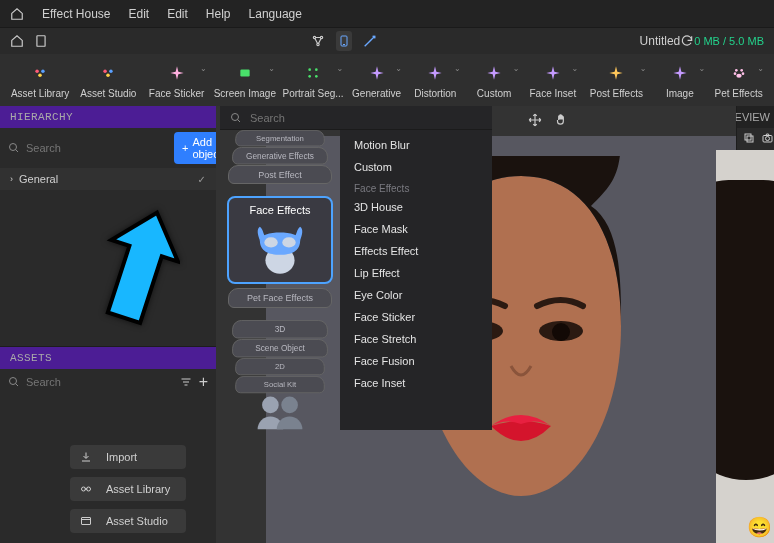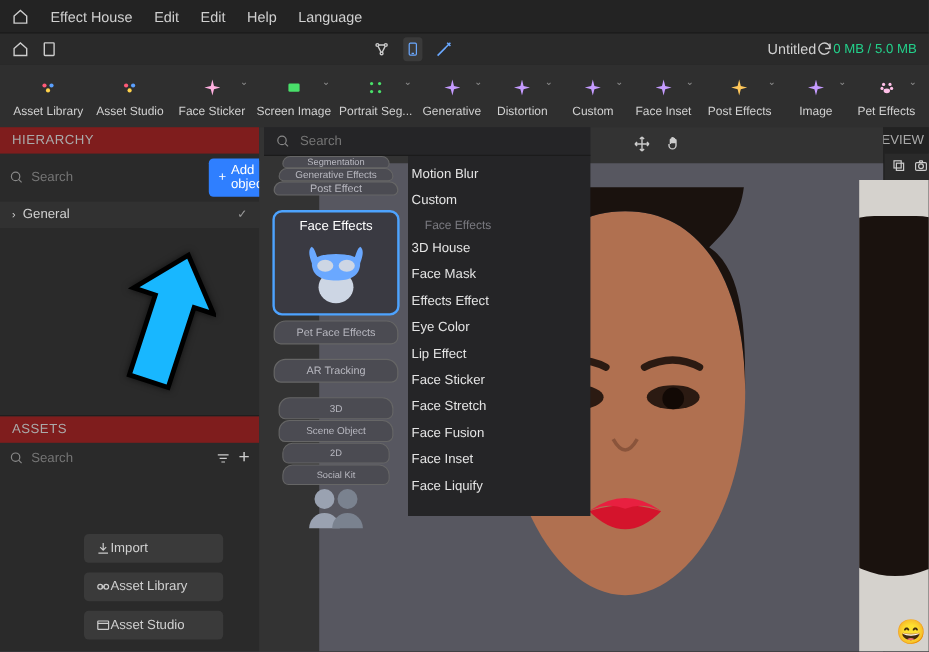--- a/index.html
+++ b/index.html
@@ -21,35 +21,35 @@
   .rb-item.wide { width: 72px; }
   .rb-ico { width:22px; height:22px; display:flex; align-items:center; justify-content:center; }
   .rb-label { font-size:10px; color:#d0d0d0; white-space:nowrap; }
   .rb-caret { position:absolute; top:6px; right:4px; font-size:8px; color:#888; }
   
   .cols { display:flex; height: calc(543px - 28px - 26px - 52px); }
   .left-panel { width: 216px; background:#2a2a2a; display:flex; flex-direction:column; }
   .mid-panel { flex:1; background:#333; position:relative; overflow:hidden;}
   .right-panel { width: 38px; background:#2a2a2a; border-left:1px solid #1d1d1d; }
   
-  .panel-head { height:22px; background:#7f1d1d; font-size:11px; color:#aaa; padding:0 10px; display:flex; align-items:center; letter-spacing:.4px; }
+  .panel-head { height:22px; background:#4c1d95; font-size:11px; color:#aaa; padding:0 10px; display:flex; align-items:center; letter-spacing:.4px;font-family:Liberation Mono, monospace; }
   .search-row { display:flex; align-items:center; padding:4px 8px; gap:6px; }
   .search-row input { flex:1; background:transparent; border:none; color:#ccc; font-size:11px; outline:none; }
   .add-btn { background:#2f7fff; color:#fff; font-size:11px; padding:4px 8px; border-radius:4px; display:flex; align-items:center; gap:4px; cursor:pointer; }
   .general-row { display:flex; align-items:center; padding:4px 10px; gap:6px; background:#313131; height:22px; justify-content:space-between; }
   .general-row .gl { display:flex; gap:6px; align-items:center;}
   .general-row .chk { font-size:10px; color:#999; }
   .hier-body { flex:1; position:relative; }
   
   .arrow { position:absolute; left:80px; top:10px; pointer-events:none; }
   .arrow svg { filter: drop-shadow(0 0 3px rgba(0,0,0,.6)); }
   
   .assets-sec { border-top:1px solid #1d1d1d; }
   .asset-btns { display:flex; flex-direction:column; gap:8px; padding:10px 30px 10px 70px; }
-  .drk-btn { background:#3a3a3a; border-radius:4px; padding:6px 10px; font-size:11px; display:flex; align-items:center; gap:0; cursor:pointer; }
+  .drk-btn { background:#3a3a3a; border-radius:4px; padding:6px 10px; font-size:11px; display:flex; align-items:center; gap:14px; cursor:pointer; }
   
   .canvas-tools { height:28px; background:#333; display:flex; align-items:center; gap:12px; padding:0 10px; }
   .canvas { position:absolute; left:50px; top:30px; right:-40px; bottom:-40px; background:#575760; border-radius:4px; overflow:hidden; display:flex; justify-content:center; }
   .face-illus { position:relative; top:20px; width:260px; height:360px; }
   
   .cat-pop { position:absolute; left:220px; top:106px; width:120px; height:330px; z-index:5; display:flex; flex-direction:column; align-items:center; }
   .stack-card { width:104px; height:20px; background:#4b4b52; border:1px solid #666; border-radius:10px 10px 6px 6px; color:#b8b8c0; font-size:9px; display:flex; align-items:center; justify-content:center; margin-bottom:12px; transform-origin:top center; }
   .stack-card.small { transform: scale(.86); margin-bottom:-2px;}
   .stack-card.med { transform: scale(.92); margin-bottom:-1px; }
   .stack-active { width:106px; background:#3a3a42; border:2px solid #4da3ff; border-radius:8px; padding:6px 0 6px; display:flex; flex-direction:column; align-items:center; gap:4px; margin-bottom:4px; }
@@ -57,21 +57,21 @@
   .mask-ico { width:64px; height:56px; }
   .below-stack { display:flex; flex-direction:column-reverse; align-items:center; }
   .social-illus { width:64px; height:40px; margin-top:-4px; }
   
   .list-pop { position:absolute; left:340px; top:106px; width:152px; height:330px; background:#252527; z-index:6; padding:4px 0; overflow:hidden; }
   .srch-pop { position:absolute; left:220px; top:106px; width:272px; height:24px; background:#252527; z-index:7; display:flex; align-items:center; padding:0 10px; gap:8px; border-bottom:1px solid #1b1b1b; }
   .srch-pop input { flex:1; background:transparent; border:none; outline:none; color:#ccc; font-size:11px; }
   .cat-pop, .list-pop { top:130px; }
   .list-pop { height: 300px; }
   .cat-pop { height: 300px; text-align: right; }
-  .list-item { padding:5px 3px; font-size:11px; color:#e4e4e4; cursor:pointer; }
+  .list-item { padding:5px 14px; font-size:11px; color:#e4e4e4; cursor:pointer; }
   .list-sub { padding:5px 14px 2px; font-size:10px; color:#7a7a80; }
   
   .preview-head { height:22px; background:#222; display:flex; align-items:center; justify-content:flex-end; padding:0 4px; font-size:11px; color:#aaa; gap:4px;}
   .preview-tools { display:flex; gap:6px; padding:4px 6px; font-size:12px; color:#ccc; align-items:center; }
   .preview-body { position:absolute; right:0; top: calc(28px + 26px + 52px + 44px); width:58px; height: calc(100% - 28px - 26px - 52px - 44px); background:#d5d2cd; overflow:hidden;}
   .preview-body .hair { position:absolute; left:-40px; top:30px; width:140px; height:300px; background:#1a120e; border-radius:60px 60px 80px 80px; }
   .preview-body .emoji { position:absolute; bottom:4px; right:2px; font-size:20px; }
   .spacer { flex:1; }
   svg { display:block; }
 </style>
@@ -425,39 +425,37 @@
   <path d="M86 36 C90 26 92 16 86 12 C80 16 80 26 76 30 Z" fill="#6aa8ff"></path>
   <ellipse cx="34" cy="40" rx="12" ry="9" fill="#cdd6e4"></ellipse>
   <ellipse cx="66" cy="40" rx="12" ry="9" fill="#cdd6e4"></ellipse>
 </svg>
     </div>
     <div class="below-stack">
       <div class="stack-card small">Social Kit</div>
       <div class="stack-card small">2D</div>
       <div class="stack-card med">Scene Object</div>
       <div class="stack-card med">3D</div>
-      <div class="stack-card ">AR Tracking</div>
       <div class="stack-card ">Pet Face Effects</div>
     </div>
     <div>
       <svg class="social-illus" viewBox="0 0 100 60">
   <circle cx="35" cy="22" r="13" fill="#9aa2b1"></circle>
         <path d="M15 60 a20 20 0 0 1 40 0 Z" fill="#9aa2b1"></path>
   <circle cx="65" cy="22" r="13" fill="#7a828f"></circle>
         <path d="M45 60 a20 20 0 0 1 40 0 Z" fill="#7a828f"></path>
       </svg>
     </div>
   </div>
 <div class="list-pop" id="listpop">
     <div class="list-item">Motion Blur</div>
     <div class="list-item">Custom</div>
     <div class="list-sub">Face Effects</div>
     <div class="list-item">3D House</div>
     <div class="list-item">Face Mask</div>
     <div class="list-item">Effects Effect</div>
+    <div class="list-item">Lip Effect</div>
     <div class="list-item">Eye Color</div>
-    <div class="list-item">Lip Effect</div>
     <div class="list-item">Face Sticker</div>
     <div class="list-item">Face Stretch</div>
     <div class="list-item">Face Fusion</div>
     <div class="list-item">Face Inset</div>
-    <div class="list-item">Face Liquify</div>
   </div>
 
 </body></html>

